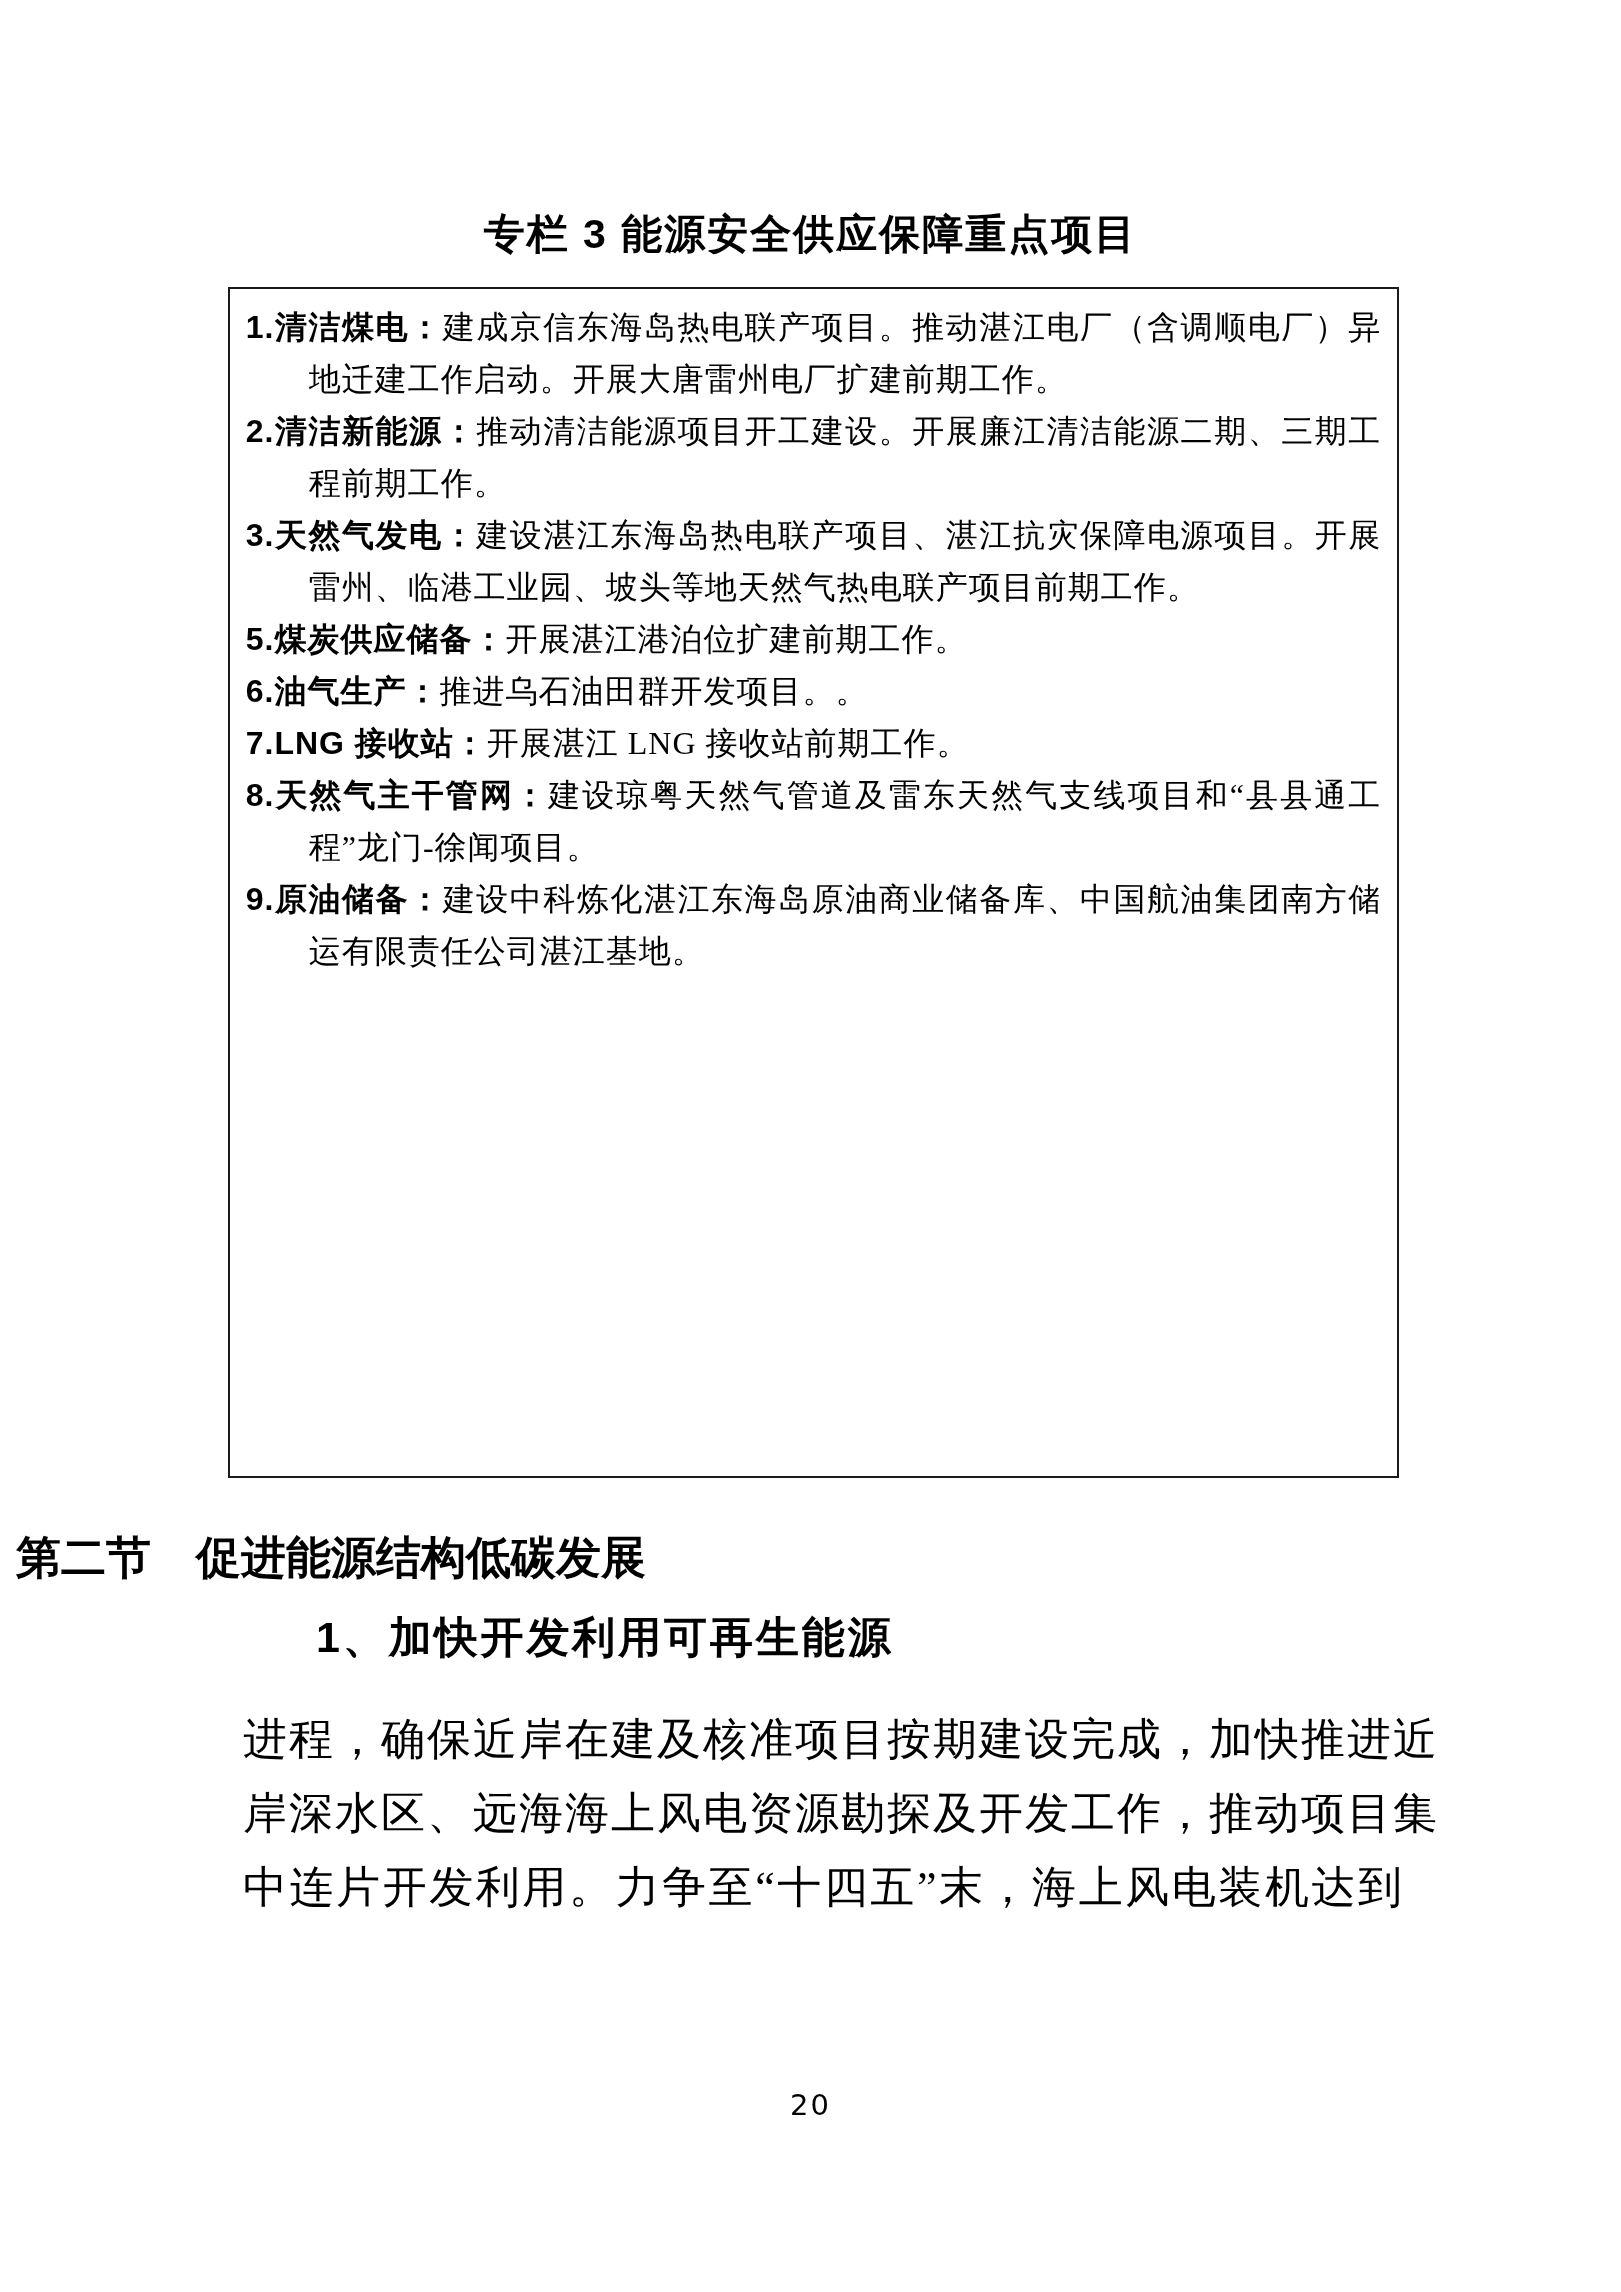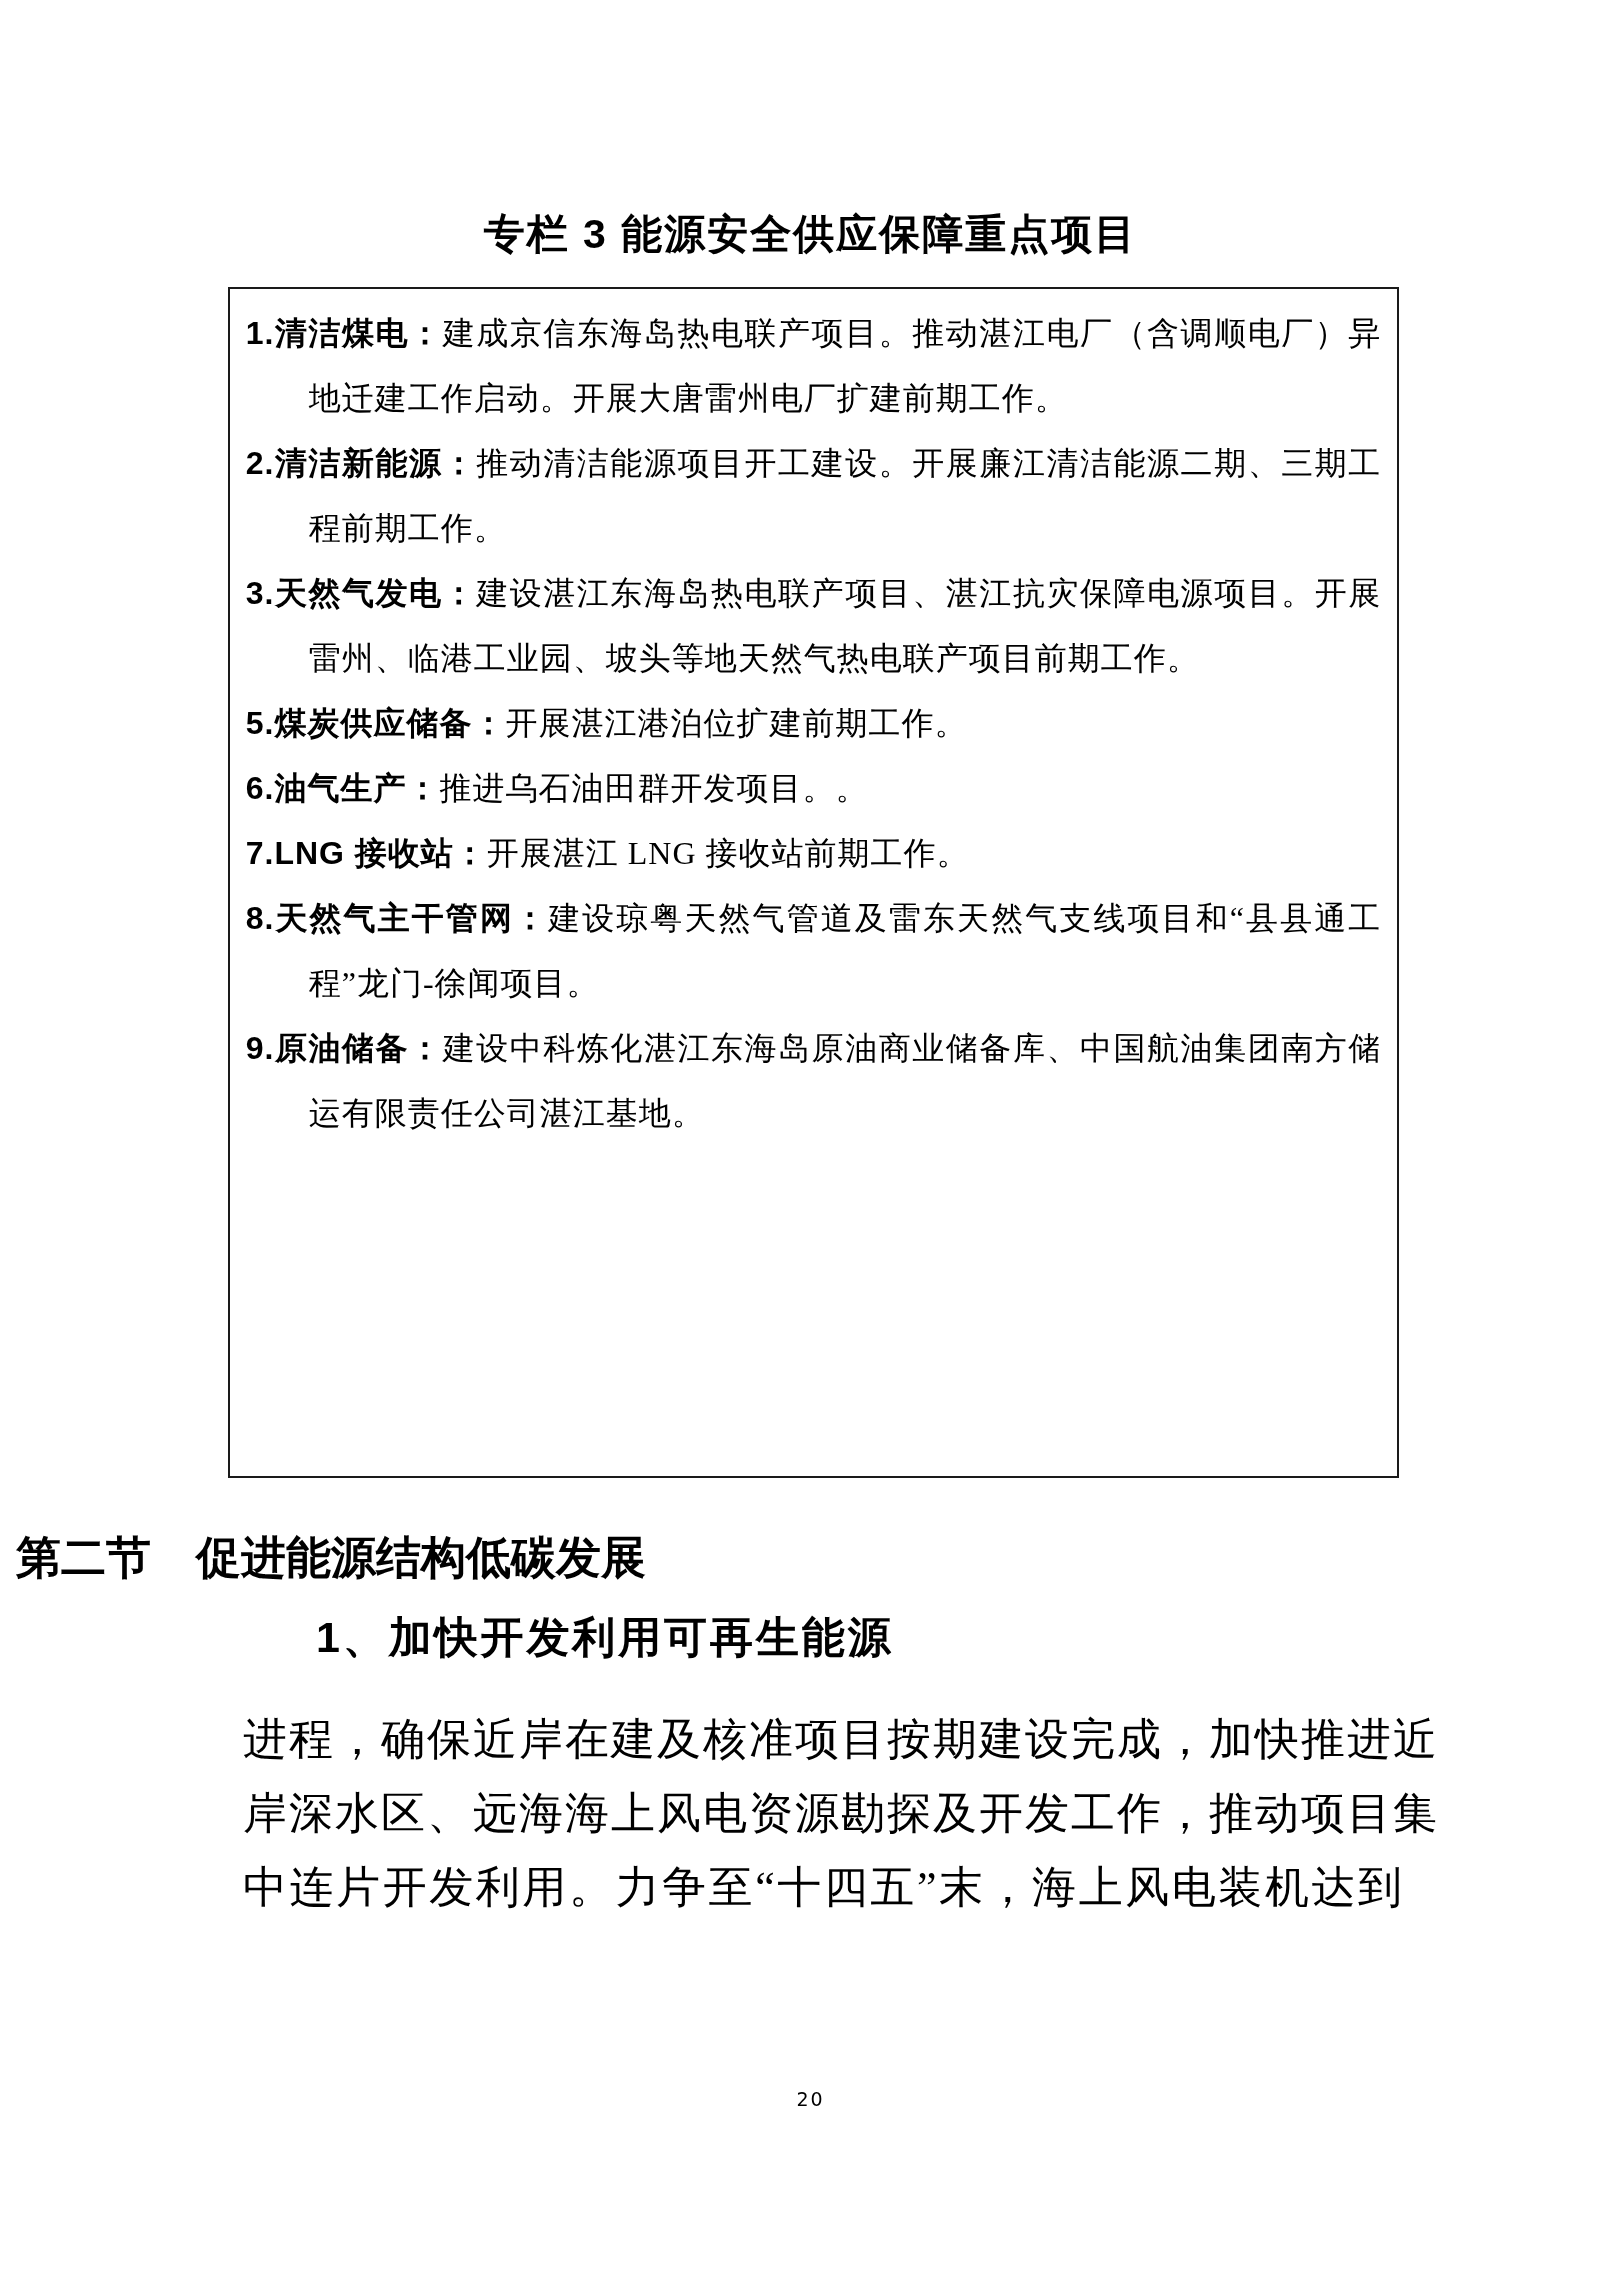--- a/index.html
+++ b/index.html
@@ -36,21 +36,21 @@
     top: 287px;
     width: 1171px;
     height: 1191px;
     box-sizing: border-box;
     border: 2.9px solid #1a1a1a;
     padding: 11.8px 15.7px 0 15.7px;
     background: #ffffff;
   }
   .box-item {
     font-size: 32px;
-    line-height: 65px;
+    line-height: 52px;
     text-align: justify;
     padding-left: 63px;
     text-indent: -63px;
     letter-spacing: 1px;
   }
   .item-label {
     font-family: "Liberation Sans", "DejaVu Sans", sans-serif;
     font-weight: bold;
   }
   .item-text {
@@ -107,21 +107,21 @@
   }
 
   
   .page-number {
     position: absolute;
     top: 2088px;
     left: 0;
     right: 0;
     text-align: center;
     font-family: "DejaVu Sans", "Liberation Sans", sans-serif;
-    font-size: 19px;
+    font-size: 29px;
     letter-spacing: 2px;
   }
 </style>
 </head>
 <body>
 
 <div class="page">
 
   <h2 class="box-title">专栏 3 能源安全供应保障重点项目</h2>
 

